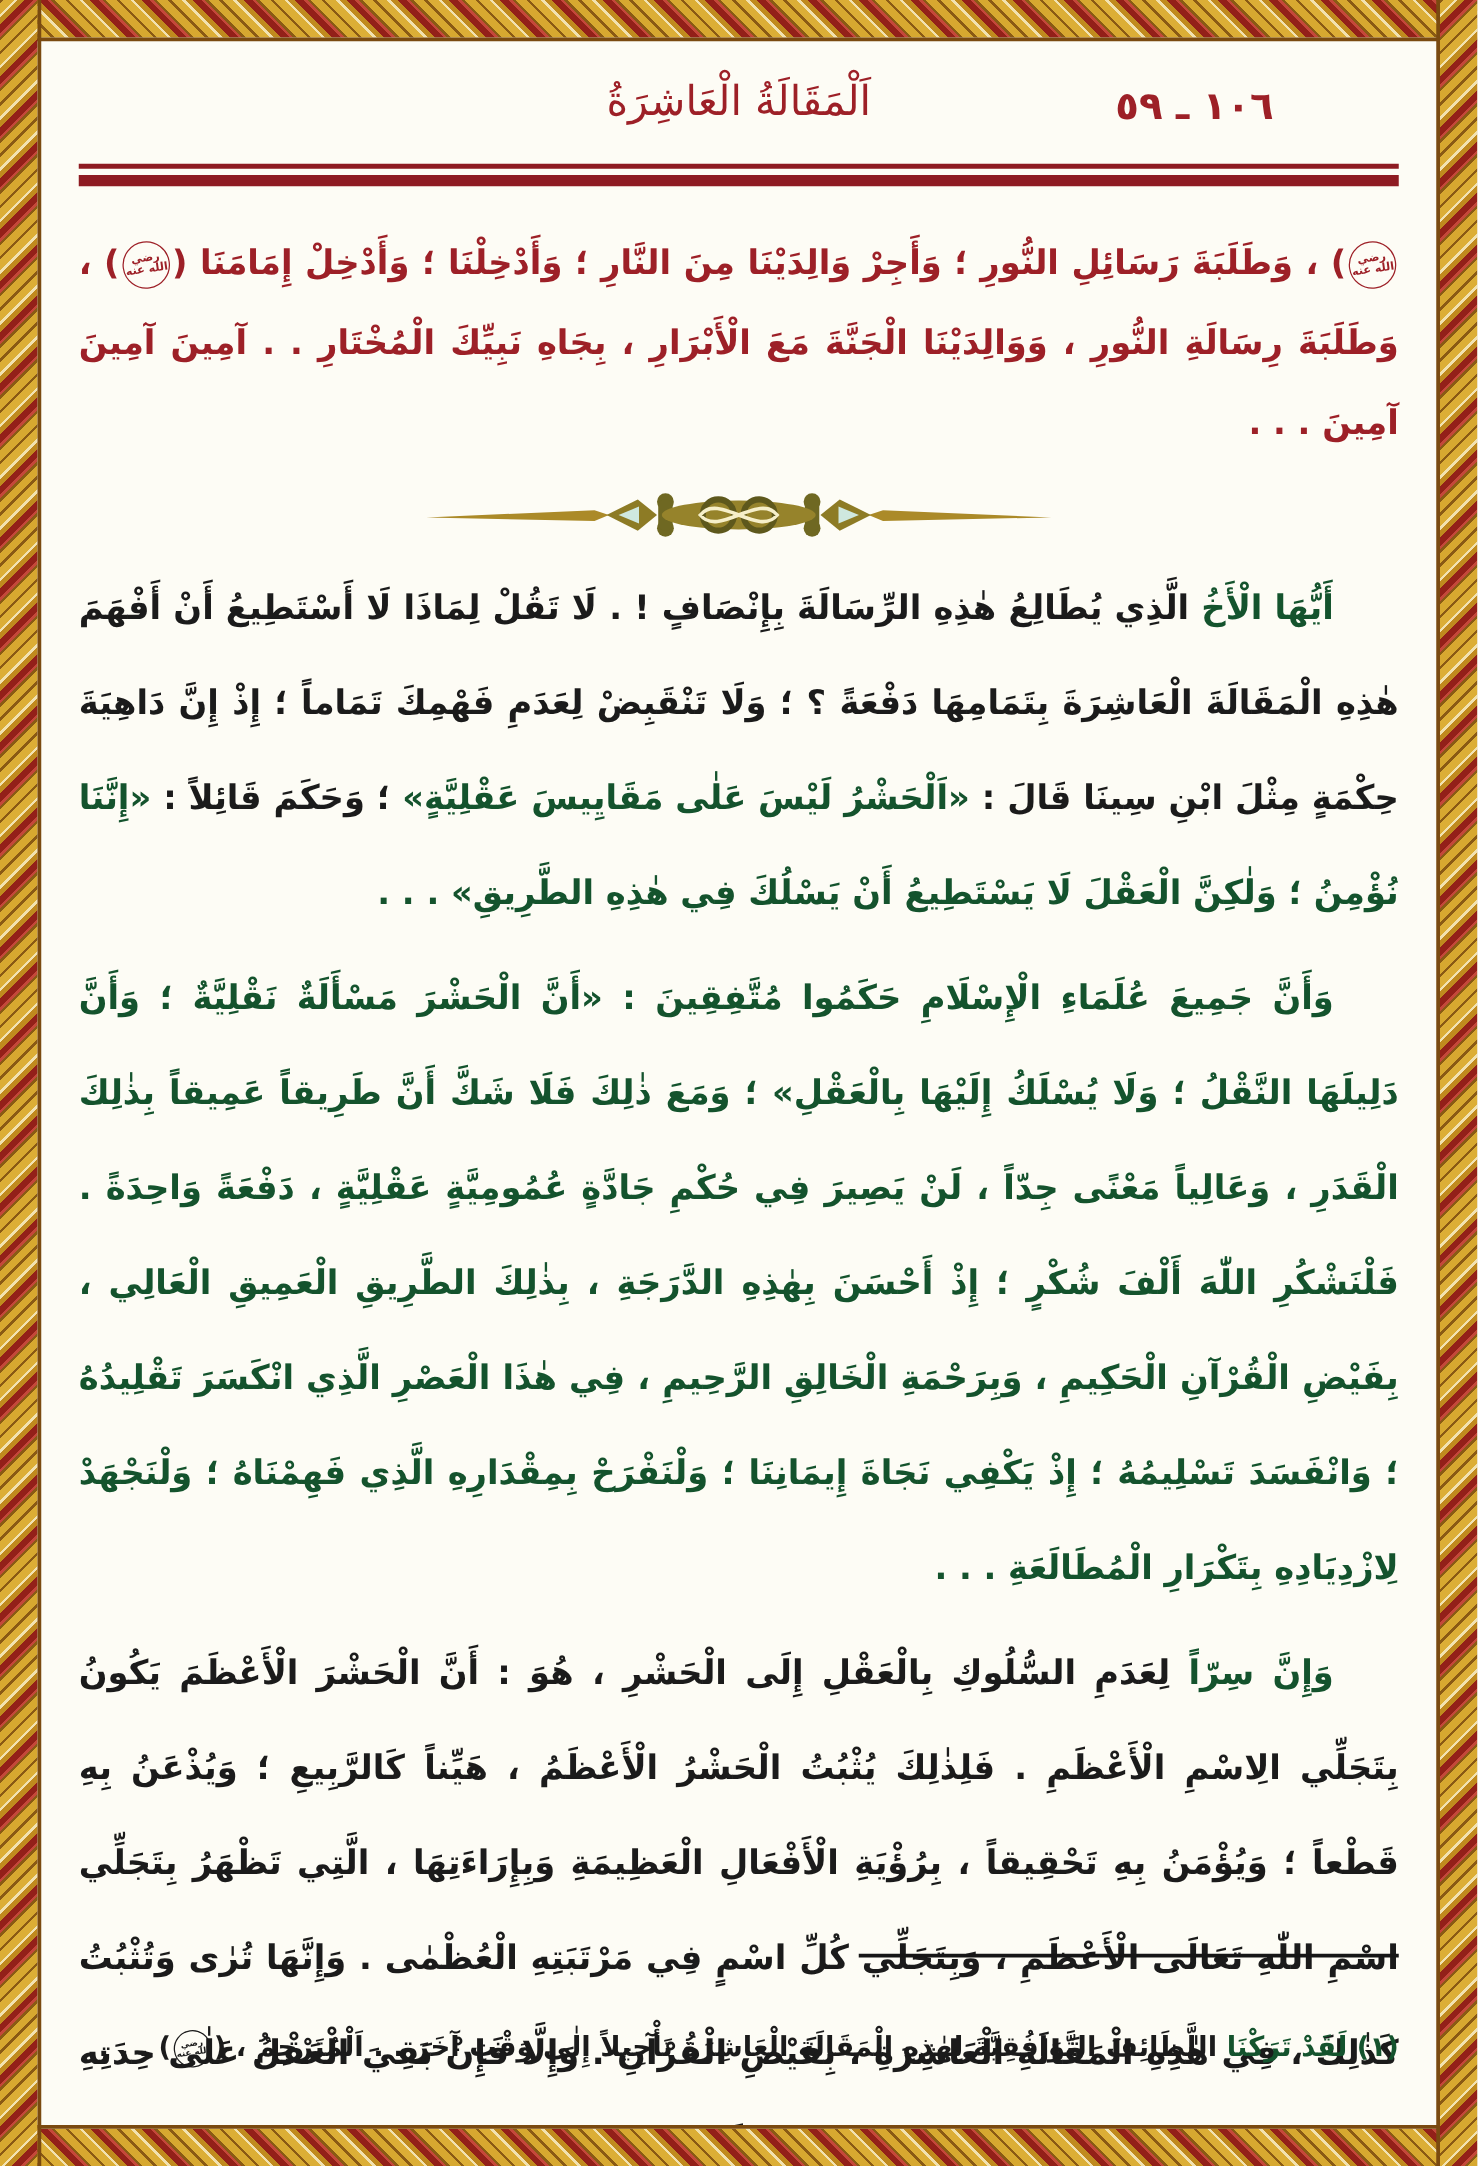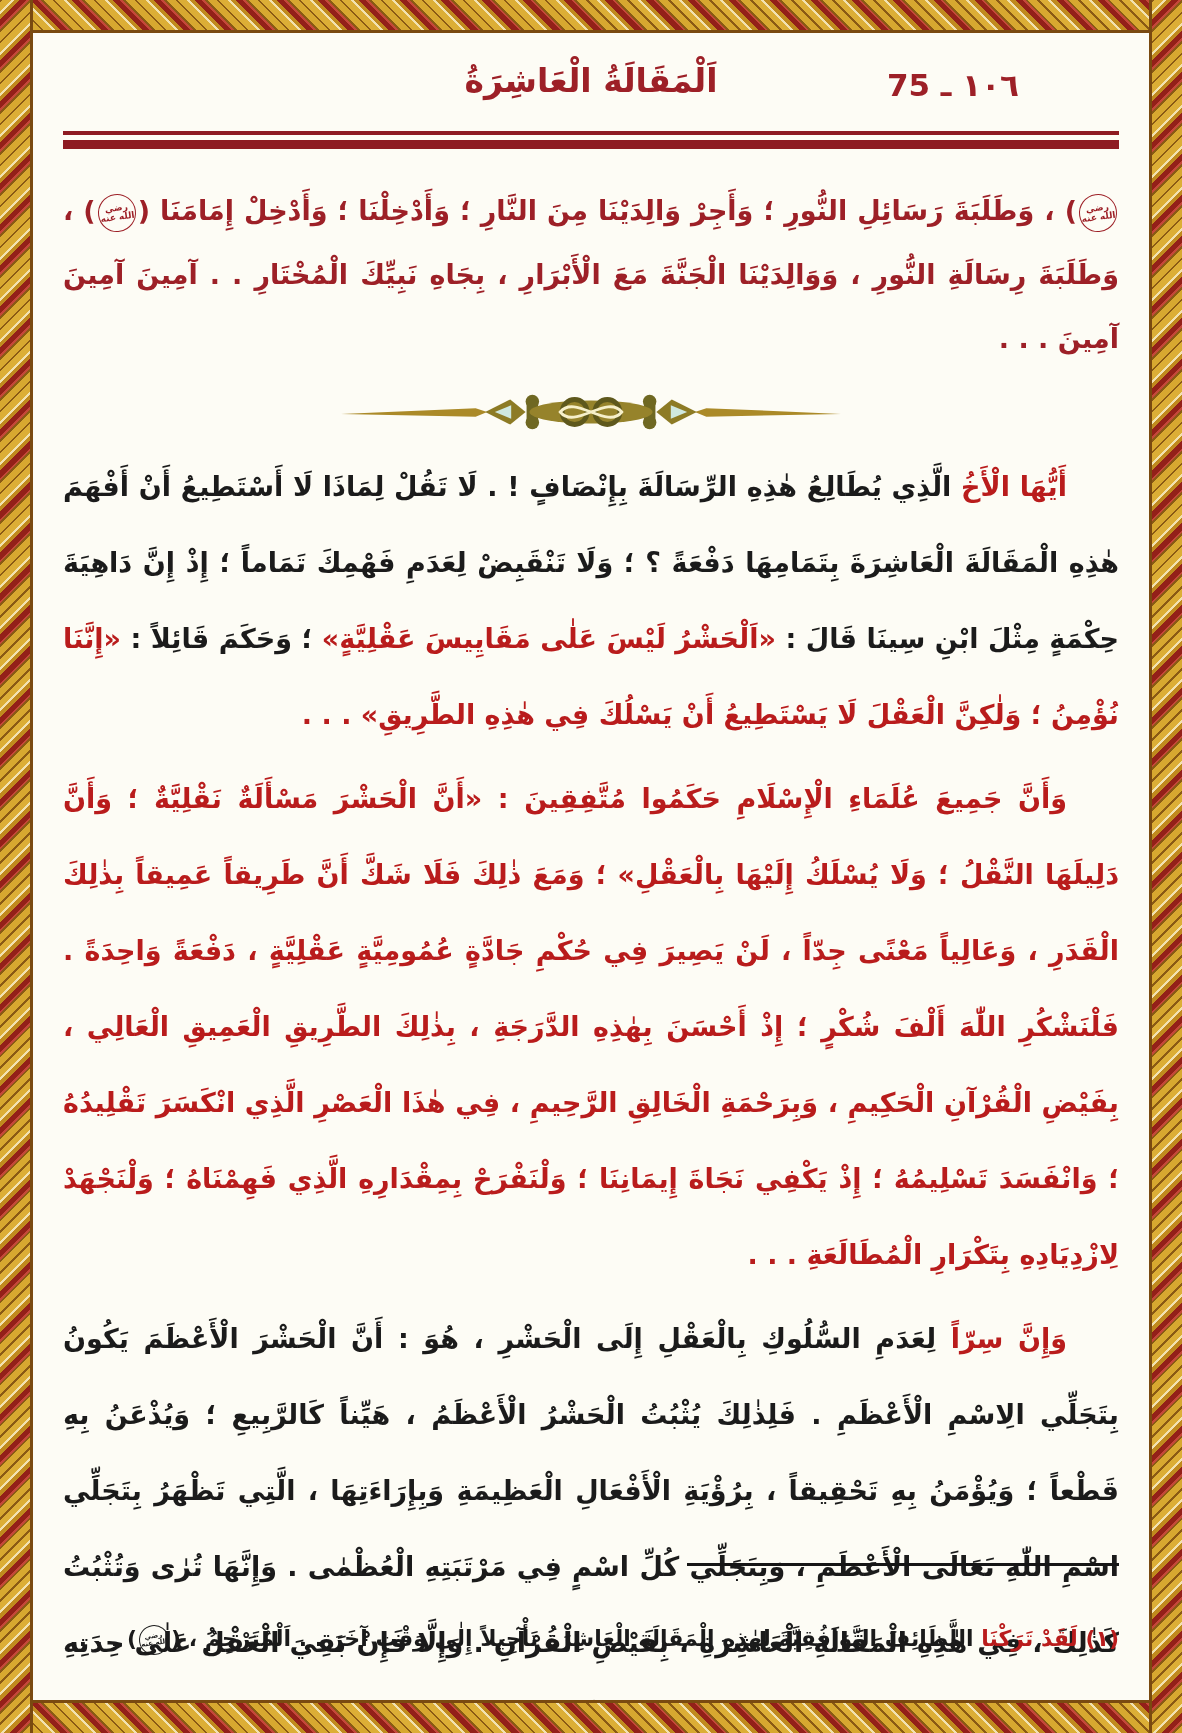--- a/index.html
+++ b/index.html
@@ -25,37 +25,37 @@
     background:repeating-linear-gradient(135deg,
       #8a5a14 0 2px,#dcae36 2px 8px,#f2e2b0 8px 10px,
       #c08a1e 10px 14px,#932019 14px 19px,#c4483a 19px 21px,
       #8a5a14 21px 23px,#d7a830 23px 29px);}
   
   .content{
     position:absolute;top:33px;bottom:33px;left:33px;right:33px;
     padding:28px 30px 20px;overflow:hidden;direction:rtl;
   }
   .header{position:relative;height:60px;text-align:center;}
-  .title{display:inline-block;font-size:33px;font-weight:bold;color:#9d2027;}
+  .title{display:inline-block;font-size:33px;font-weight:normal;color:#9d2027;}
   .pagenum{position:absolute;right:100px;top:6px;font-size:31px;font-weight:bold;color:#9d2027;letter-spacing:2px;}
   .rule{height:5px;border-top:4px solid #8e1b22;border-bottom:9px solid #8e1b22;margin-top:10px;}
   
   p{margin:0;text-align:justify;}
   .prayer{
     margin-top:30px;font-size:27px;line-height:64px;font-weight:bold;
     color:#9d2027;
   }
   .divider{text-align:center;margin:16px auto 6px;}
   .div-svg{width:500px;height:50px;}
   .body-para{
     font-size:27px;line-height:76px;font-weight:bold;color:#1b1b1b;
     margin-top:8px;
   }
   .indent{text-indent:52px;}
-  .red{color:#b91c1c;}
+  .red{color:#14532d;}
   .blk{color:#1b1b1b;}
   
   .seal{
     display:inline-flex;align-items:center;justify-content:center;
     width:36px;height:36px;border-radius:50%;vertical-align:middle;
     font-size:9px;line-height:9px;font-weight:bold;text-align:center;
     overflow:hidden;margin:0 2px;transform:rotate(-8deg);
     border:1px solid currentColor;
   }
   .seal-sm{width:28px;height:28px;font-size:7px;line-height:7px;}
@@ -72,21 +72,21 @@
 <div class="page">
 
   <div class="bord b-top"></div>
   <div class="bord b-bot"></div>
   <div class="bord b-left"></div>
   <div class="bord b-right"></div>
 
   <div class="content">
 
     <div class="header">
-      <span class="pagenum">١٠٦ ـ 75</span>
+      <span class="pagenum">١٠٦ ـ ٥٩</span>
       <span class="title">اَلْمَقَالَةُ الْعَاشِرَةُ</span>
     </div>
 
     <div class="rule"></div>
 
     <p class="prayer"><span class="seal">
           <span>رضي الله عنه</span>
         </span><span>) ، وَطَلَبَةَ رَسَائِلِ النُّورِ ؛ وَأَجِرْ وَالِدَيْنَا مِنَ النَّارِ ؛ وَأَدْخِلْنَا ؛ وَأَدْخِلْ إِمَامَنَا (</span><span class="seal">
           <span>رضي الله عنه</span>
         </span><span>) ، وَطَلَبَةَ رِسَالَةِ النُّورِ ، وَوَالِدَيْنَا الْجَنَّةَ مَعَ الْأَبْرَارِ ، بِجَاهِ نَبِيِّكَ الْمُخْتَارِ . . آمِينَ آمِينَ آمِينَ . . .</span></p>

